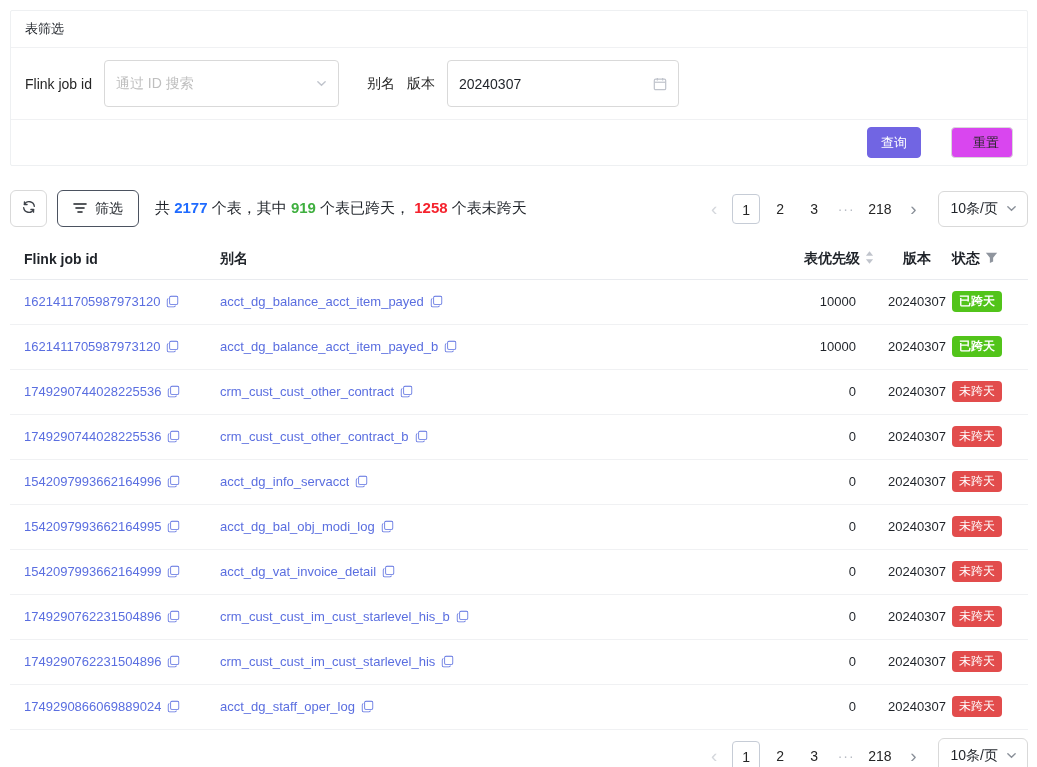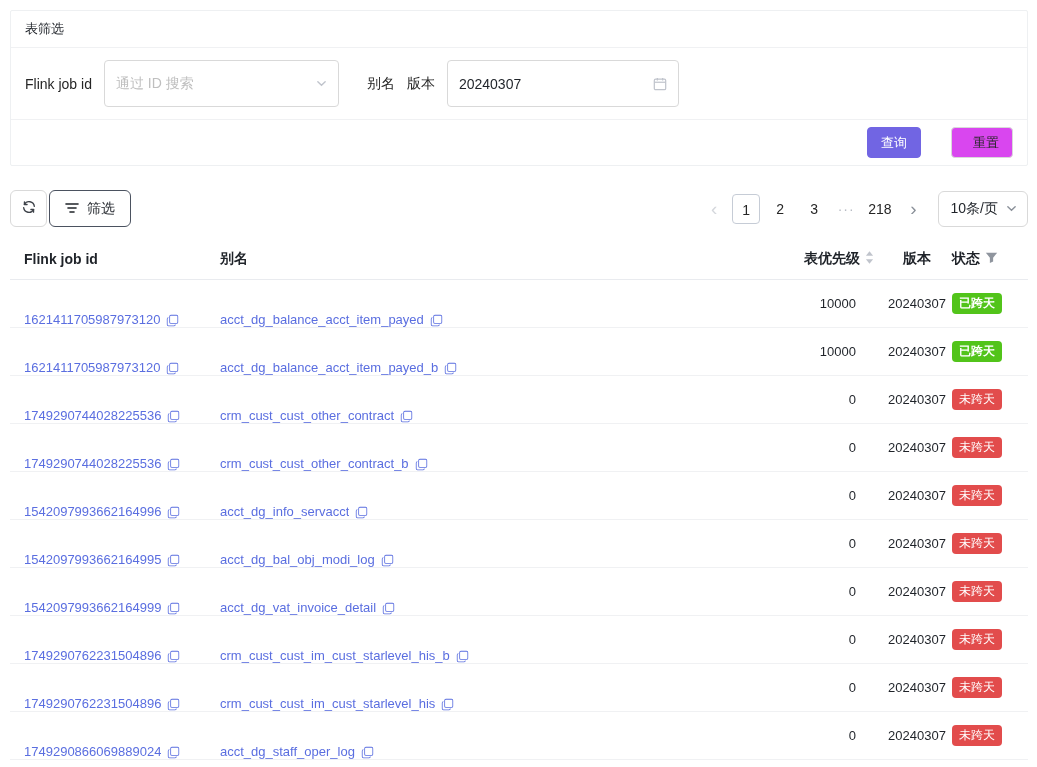--- a/index.html
+++ b/index.html
@@ -24,21 +24,21 @@
   .chev, .cal { display:inline-flex; align-items:center; }
   .card-actions { display:flex; justify-content:flex-end; gap:30px; padding:7px 14px; }
   .btn { height:31px; padding:0 13px; border-radius:4px; font-size:13px; cursor:pointer; border:1px solid transparent; }
   .btn-primary { background:var(--primary); border-color:var(--primary); color:#fff; }
   .btn-default { background:#d946ef; border-color:#d9d9d9; color:#262626;padding-left:21px; }
 
   
   .toolbar { margin-top:24px; display:flex; align-items:center; }
   .icon-btn { width:37px; height:37px; border:1px solid #d9d9d9; border-radius:6px; background:#fff;
         display:flex; align-items:center; justify-content:center; cursor:pointer; }
-  .filter-btn { margin-left:2px; height:37px; padding:0 15px; border:1px solid #4b5260; border-radius:6px;
+  .filter-btn { margin-left:10px; height:37px; padding:0 15px; border:1px solid #4b5260; border-radius:6px;
         background:#fff; display:flex; align-items:center; gap:8px; font-size:14px; color:#1f2329; cursor:pointer; }
   .summary { margin-left:16px; font-size:15px; color:#1f2329; white-space:nowrap; }
   .num-blue  { color:var(--count-blue);  font-weight:700; }
   .num-green { color:var(--count-green); font-weight:700; }
   .num-red   { color:var(--count-red);   font-weight:700; }
 
   
   .pager { margin-left:auto; display:flex; align-items:center; gap:6px; font-size:14px; }
   .pg-btn { width:24px; text-align:center; font-size:19px; line-height:30px; cursor:pointer; user-select:none; }
   .pg-prev { color:#d4d7dc; } .pg-next { color:#8a9099; }
@@ -52,21 +52,21 @@
   
   .data-table { width:100%; margin-top:12px; border-collapse:collapse; table-layout:fixed; }
   th { height:40px; font-size:14px; font-weight:600; color:#1f2329; border-bottom:1px solid #e9ebef; }
   td { height:45px; font-size:13px; color:#1f2329; border-bottom:1px solid #f0f1f3; }
   .th-id, .td-id, .th-alias, .td-alias { text-align:left; padding-left:14px; }
   .th-priority { text-align:right; padding-right:8px; }
   .td-priority { text-align:right; padding-right:26px; }
   .th-version, .td-version { text-align:center; }
   .th-status, .td-status { text-align:left; }
   .th-flex { display:inline-flex; align-items:center; gap:5px; }
-  .cell-id { display:inline-flex; align-items:flex-end; gap:6px; max-width:100%;margin-top:32px; }
+  .cell-id { display:inline-flex; align-items:center; gap:6px; max-width:100%; }
   .link { color:var(--link); text-decoration:none; cursor:pointer; white-space:nowrap; overflow:hidden; text-overflow:ellipsis; }
   .copy-icon { color:var(--link); display:inline-flex; align-items:center; cursor:pointer; flex:none; }
   .badge { display:inline-block; padding:3px 7px; border-radius:4px; font-size:12px; color:#fff; line-height:15px; }
   .badge-success { background:var(--badge-green);font-weight:bold; }
   .badge-danger  { background:var(--badge-red); }
 
   .bottom-bar { display:flex; align-items:center; margin-top:8px; padding-bottom:10px; }
 </style>
 </head>
 <body style="--primary: #7165e3; --link: #5a6ee0; --count-blue: #1f6bff; --count-green: #3faf3f; --count-red: #f5222d; --badge-green: #52c41a; --badge-red: #e24c4c;">
@@ -130,20 +130,21 @@
       <span>
         <svg width="14" height="12" viewBox="0 0 14 12" fill="none" stroke="#1f2329" stroke-width="1.6" stroke-linecap="round">
             <line x1="1" y1="2" x2="13" y2="2"></line>
             <line x1="3" y1="6" x2="11" y2="6"></line>
             <line x1="5" y1="10" x2="9" y2="10"></line>
           </svg>
       </span>
       <span>筛选</span>
     </button>
 
+    <div class="summary"><span>共 </span><span class="num-blue">2177</span><span> 个表，其中 </span><span class="num-green">919</span><span> 个表已跨天， </span><span class="num-red">1258</span><span> 个表未跨天</span></div>
 
     <div class="pager">
         <span class="pg-btn pg-prev">‹</span>
         <span class="pg-item active">1</span>
         <span class="pg-item">2</span>
         <span class="pg-item">3</span>
         <span class="pg-ellipsis">···</span>
         <span class="pg-item">218</span>
         <span class="pg-btn pg-next">›</span>
       </div>

